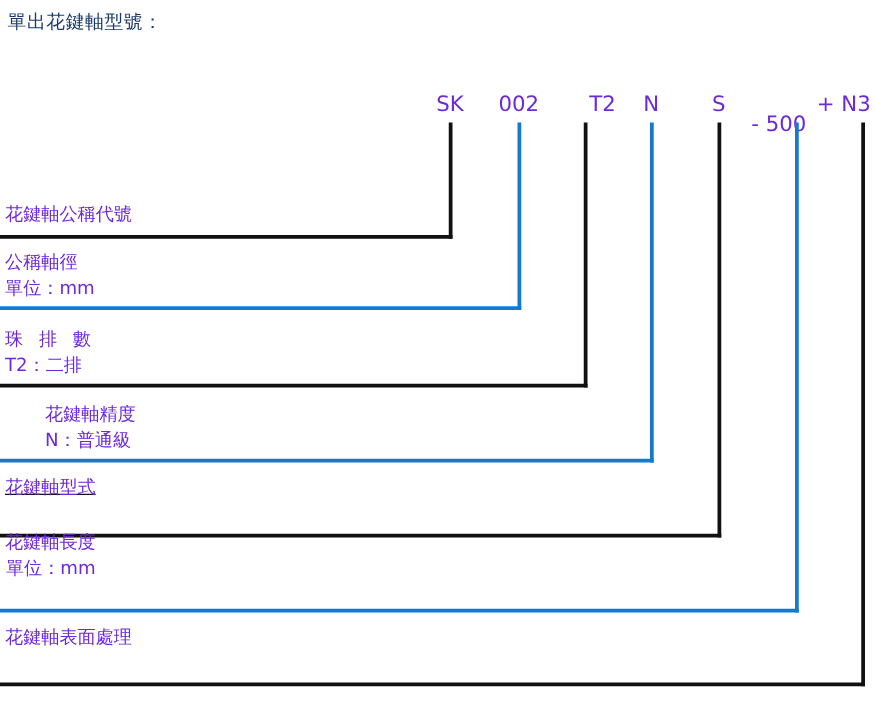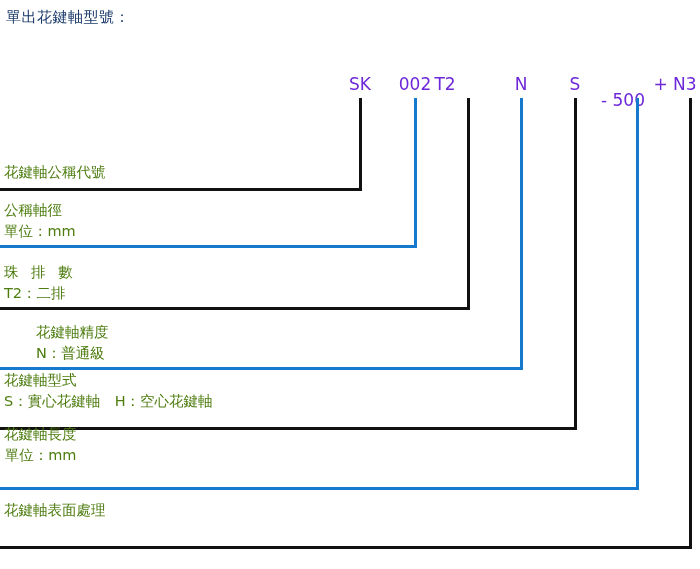--- a/index.html
+++ b/index.html
@@ -53,36 +53,36 @@
   
   .label-block{
     position:absolute;
     left:4px;
     color:#111111;
     white-space:nowrap;
   }
   .label-line{
     font-size:14.5px;
     line-height:21px;
-    color:#4d7c0f;
+    color:#6d28d9;
     white-space:pre;
   }
   .label-line.spaced{ letter-spacing:4px; }
 </style>
 </head>
 <body>
 
 <div id="stage">
 
   <div class="title">單出花鍵軸型號：</div>
 
   <div id="code-row">
       <div class="code-token" style="left: 360px;">SK</div>
       <div class="code-token" style="left: 415px;">002</div>
-      <div class="code-token" style="left: 445px;">T2</div>
+      <div class="code-token" style="left: 482px;">T2</div>
       <div class="code-token" style="left: 521px;">N</div>
       <div class="code-token" style="left: 575px;">S</div>
       <div class="code-token" style="left: 623px; margin-top: 16px;">- 500</div>
       <div class="code-token" style="left: 675px;">+ N3</div>
     </div>
   <div id="leaders">
       <div class="lead-v" style="left: 359px; top: 98px; height: 93px;"></div>
       <div class="rule" style="top: 188px; width: 362px;"></div>
       <div class="lead-v blue" style="left: 414px; top: 98px; height: 150px;"></div>
       <div class="rule blue" style="top: 245px; width: 417px;"></div>
@@ -106,23 +106,22 @@
         <div class="label-line">單位：mm</div>
       </div>
       <div class="label-block" style="top: 262px;">
         <div class="label-line spaced">珠 排 數</div>
         <div class="label-line">T2：二排</div>
       </div>
       <div class="label-block" style="top: 322px; margin-left: 32px;">
         <div class="label-line">花鍵軸精度</div>
         <div class="label-line">N：普通級</div>
       </div>
-      <div class="label-block" style="top: 370px;">
+      <div class="label-block" style="top: 380px; text-decoration: underline;">
         <div class="label-line">花鍵軸型式</div>
-        <div class="label-line">S：實心花鍵軸　H：空心花鍵軸</div>
       </div>
       <div class="label-block" style="top: 424px; text-align: right;">
         <div class="label-line">花鍵軸長度</div>
         <div class="label-line">單位：mm</div>
       </div>
       <div class="label-block" style="top: 500px;">
         <div class="label-line">花鍵軸表面處理</div>
       </div>
     </div>
 

